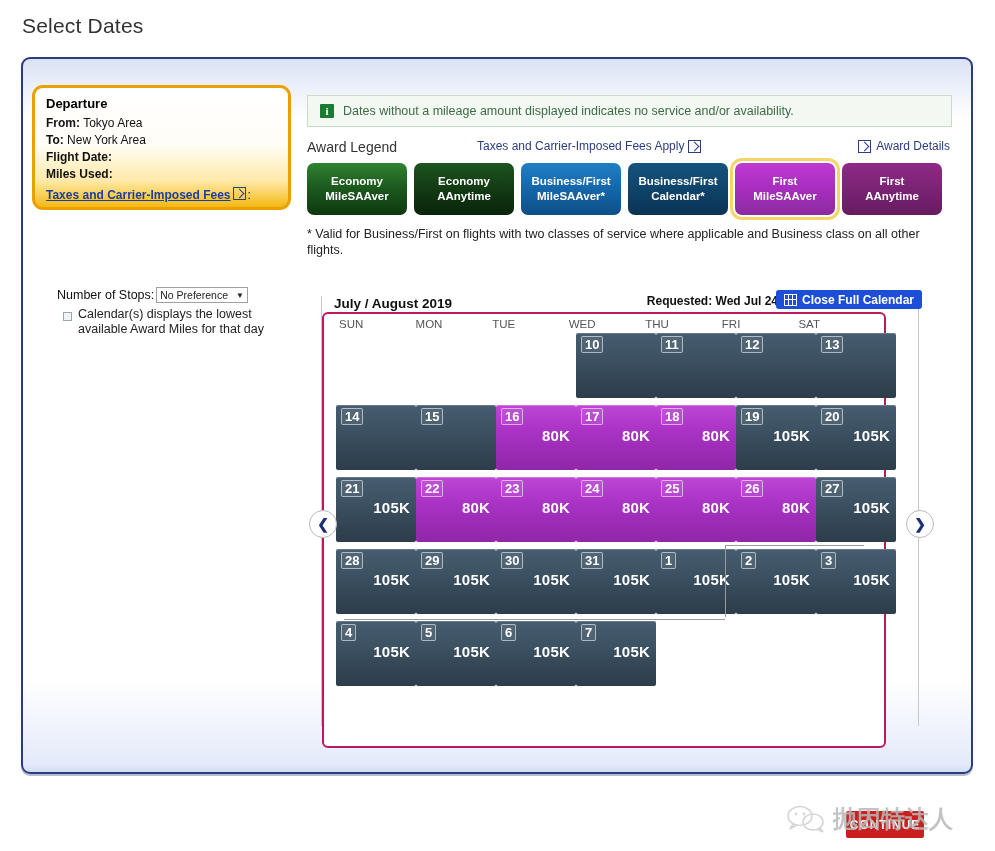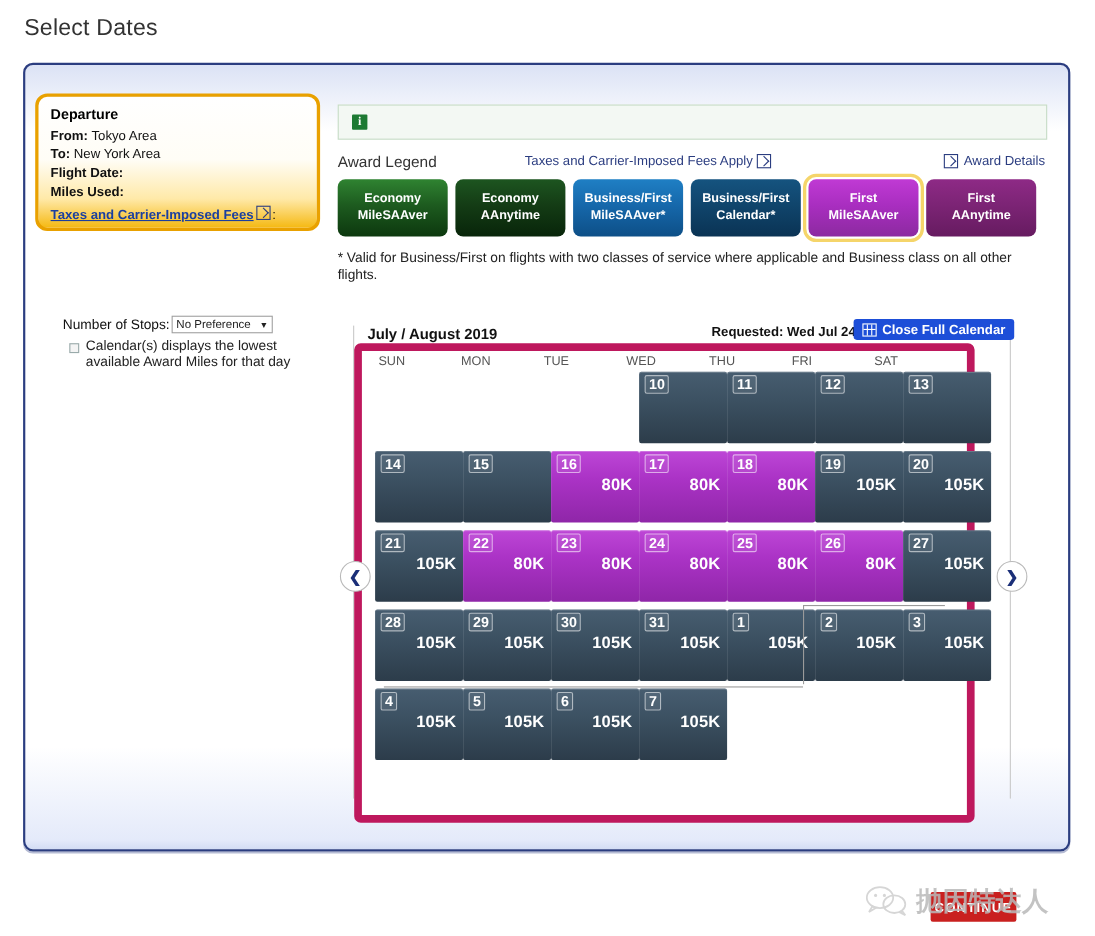--- a/index.html
+++ b/index.html
@@ -125,21 +125,21 @@
     background:#1d4ed8;color:#fff;font-size:12px;font-weight:bold;
     border-radius:3px;padding:0 8px;display:flex;align-items:center;gap:5px;
   }
   .grid-icon{
     width:11px;height:10px;border:1px solid #fff;position:relative;flex:0 0 auto;
   }
   .grid-icon:before{content:"";position:absolute;left:0;right:0;top:4px;height:1px;background:#fff;}
   .grid-icon:after{content:"";position:absolute;top:0;bottom:0;left:3px;width:1px;background:#fff;box-shadow:4px 0 0 #fff;}
 
   .cal-body{
-    border:7px solid #be185d;border-radius:6px;background:#fff;
+    border:2px solid #be185d;border-radius:6px;background:#fff;
     padding:4px 12px 12px 12px;box-sizing:border-box;width:564px;height:436px;
     position:relative;
   }
   .dow-row{display:grid;grid-template-columns:repeat(7,1fr);margin-bottom:1px;}
   .dow{font-size:11.5px;color:#555;padding-left:3px;}
 
   .week{display:grid;grid-template-columns:repeat(7,1fr);height:72px;position:relative;}
   .cell{
     width:80px;height:65px;border-radius:2px;box-sizing:border-box;
     position:relative;color:#fff;margin-top:2px;
@@ -239,20 +239,21 @@
 
   <div class="note-row">
     <span class="note-bullet"></span>
     <span>Calendar(s) displays the lowest available Award Miles for that day</span>
   </div>
 
   <div class="right-col">
 
     <div class="info-bar">
       <span class="info-icon">i</span>
+      <span class="info-text">Dates without a mileage amount displayed indicates no service and/or availability.</span>
     </div>
 
     <div class="legend-head">
       <span class="legend-label">Award Legend</span>
       <span class="legend-fees">
         <span>Taxes and Carrier-Imposed Fees Apply</span>
         <span class="extlink"></span>
       </span>
       <span class="legend-details">
         <span class="extlink"></span>

